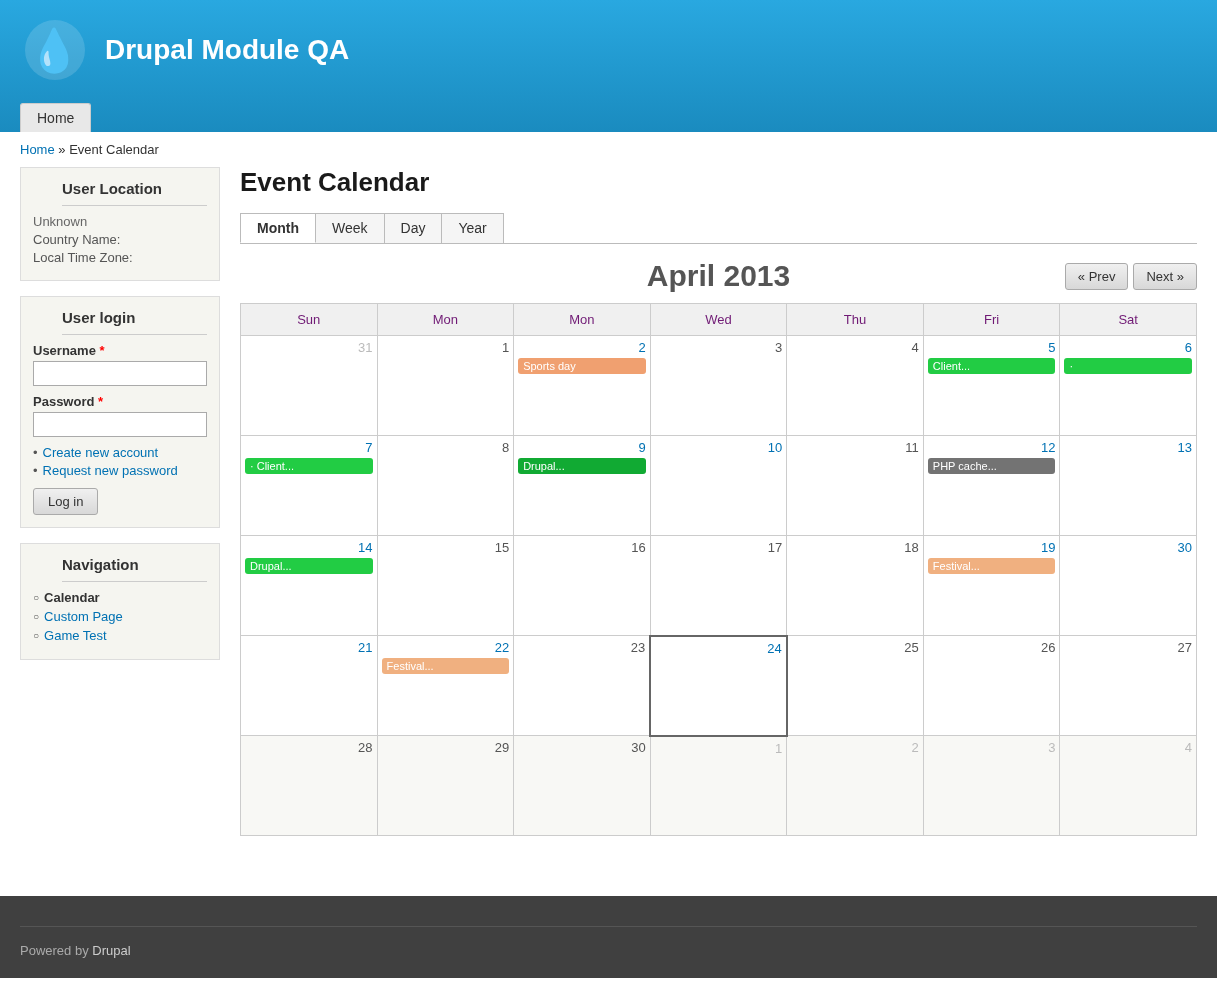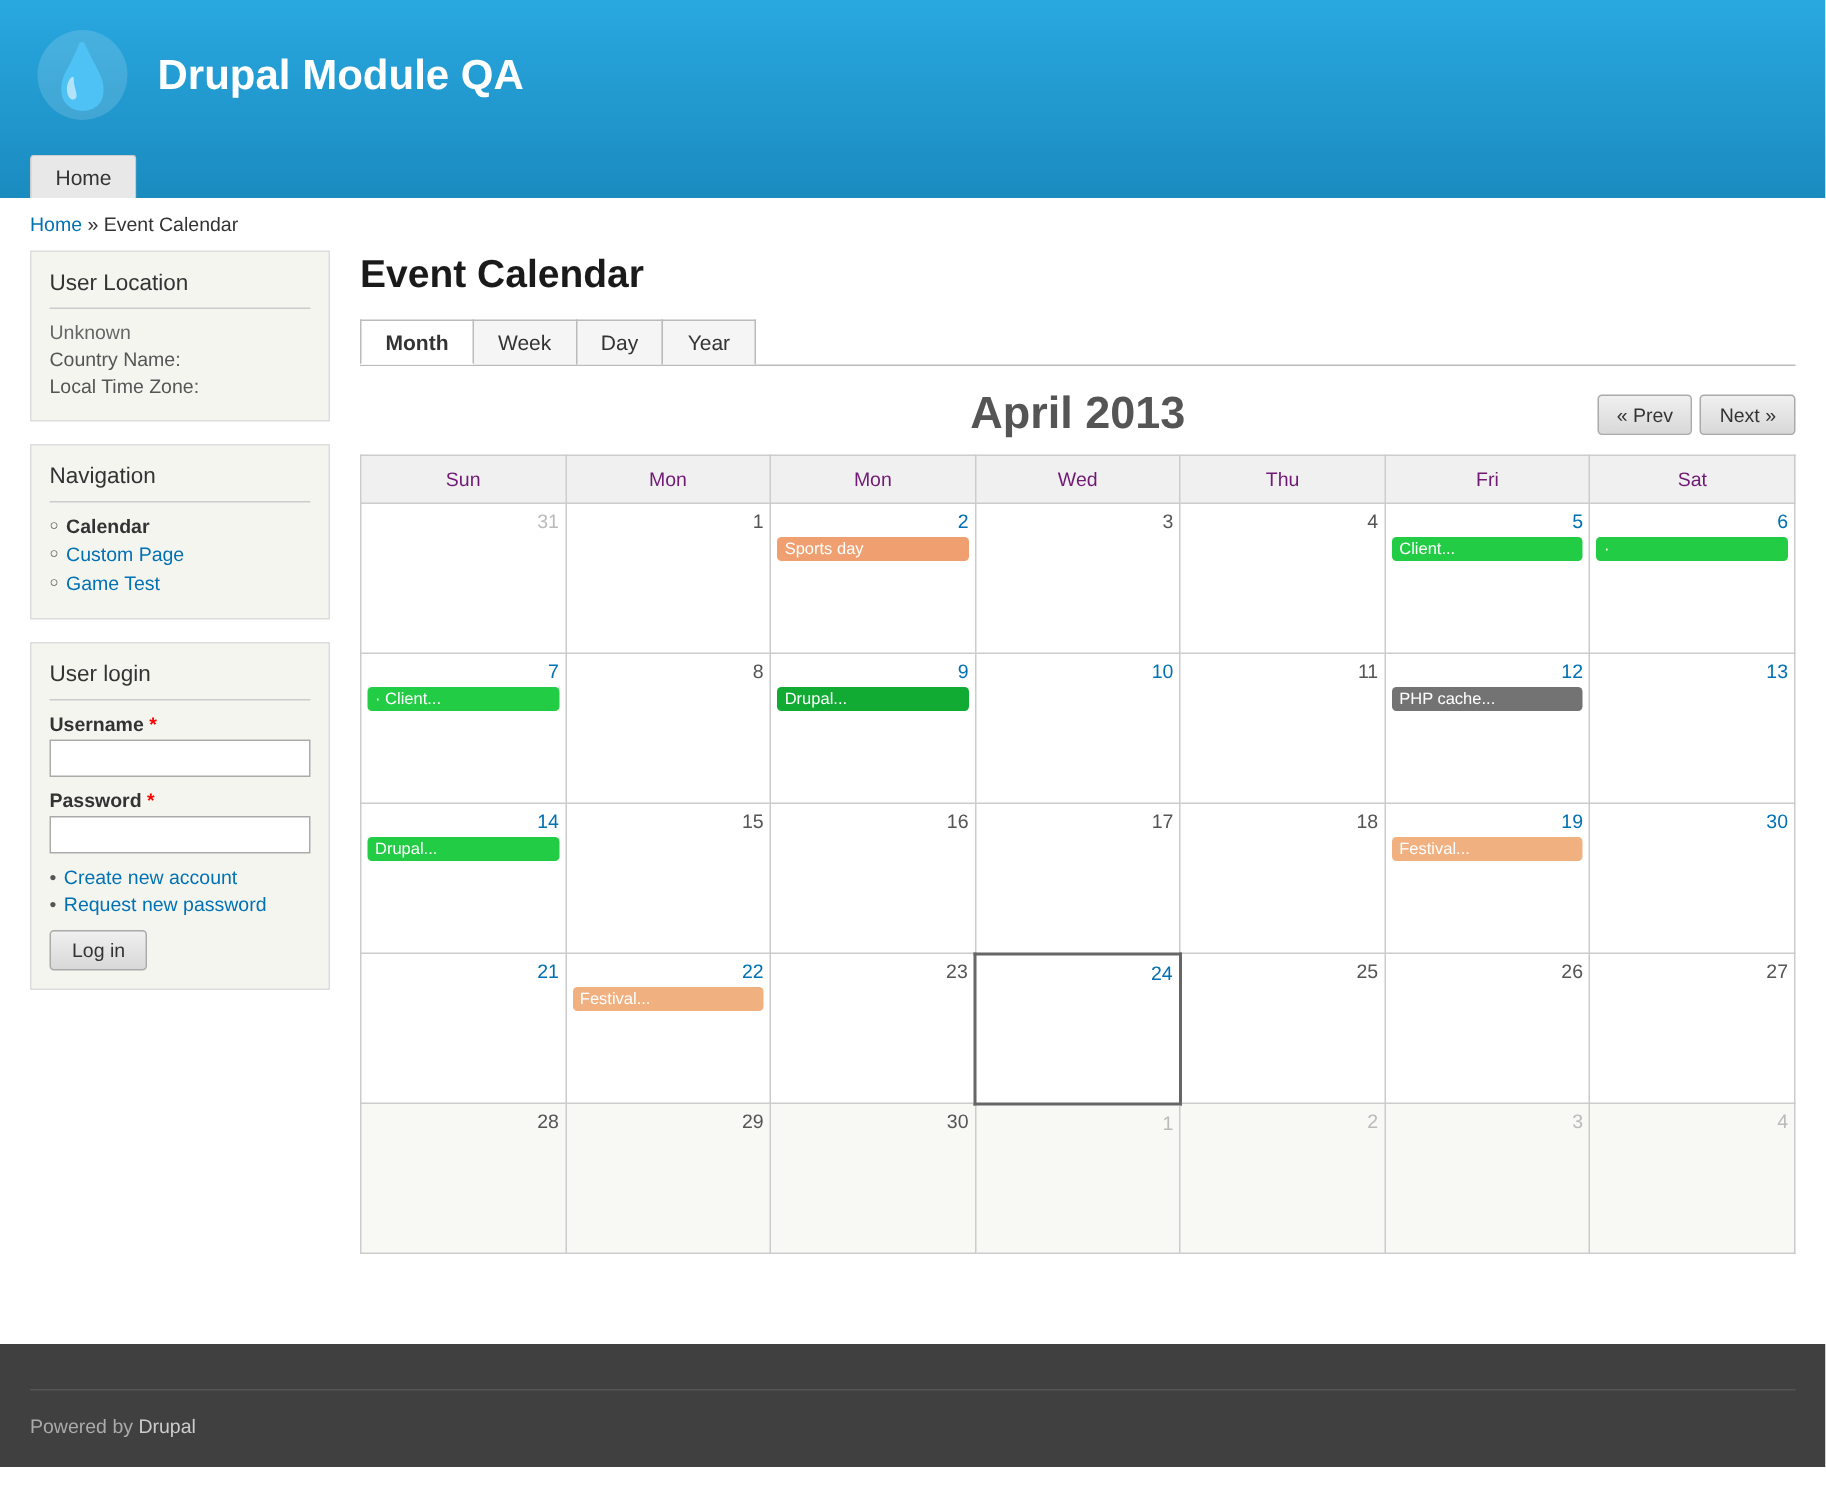--- a/index.html
+++ b/index.html
@@ -62,25 +62,26 @@
       flex-shrink: 0;
     }
     .sidebar-block {
       background: #f5f5f0;
       border: 1px solid #ddd;
       margin-bottom: 15px;
       padding: 12px;
     }
     .sidebar-block h3 {
       font-size: 15px;
-      font-weight: normal;
+      font-weight: bold;
       color: #333;
       padding-bottom: 8px;
       border-bottom: 1px solid #ccc;
       margin-bottom: 8px;
+      margin-left: 29px;
     }
     .sidebar-block p {
       font-size: 13px;
       color: #666;
       margin-bottom: 3px;
     }
     .sidebar-block .field-label {
       color: #555;
       font-size: 13px;
     }
@@ -294,35 +295,20 @@
 
     <div class="sidebar-block">
       <h3>User Location</h3>
       <p>Unknown</p>
       <p>
         <span class="field-label">Country Name:</span>
       </p>
       <p>
         <span class="field-label">Local Time Zone:</span>
       </p>
-    </div>
-
-    <div class="sidebar-block">
-      <h3>Navigation</h3>
-      <ul class="nav-list">
-        <li class="active-nav">
-          <span>Calendar</span>
-        </li>
-        <li>
-          <a href="#">Custom Page</a>
-        </li>
-        <li>
-          <a href="#">Game Test</a>
-        </li>
-      </ul>
     </div>
 
     <div class="sidebar-block">
       <h3>User login</h3>
       <label class="form-label">
         <span>Username</span>
         <span class="required"> *</span>
       </label>
       <input class="form-input" type="text" style="">
       <label class="form-label">
@@ -334,20 +320,35 @@
         <li>
           <a href="#">Create new account</a>
         </li>
         <li>
           <a href="#">Request new password</a>
         </li>
       </ul>
       <button class="login-btn">Log in</button>
     </div>
 
+    <div class="sidebar-block">
+      <h3>Navigation</h3>
+      <ul class="nav-list">
+        <li class="active-nav">
+          <span>Calendar</span>
+        </li>
+        <li>
+          <a href="#">Custom Page</a>
+        </li>
+        <li>
+          <a href="#">Game Test</a>
+        </li>
+      </ul>
+    </div>
+
   </div>
 
   <div id="content">
     <h1 id="page-title-h1">Event Calendar</h1>
 
     <div class="cal-tabs">
       <div class="cal-tab active">Month</div>
       <div class="cal-tab">Week</div>
       <div class="cal-tab">Day</div>
       <div class="cal-tab">Year</div>

